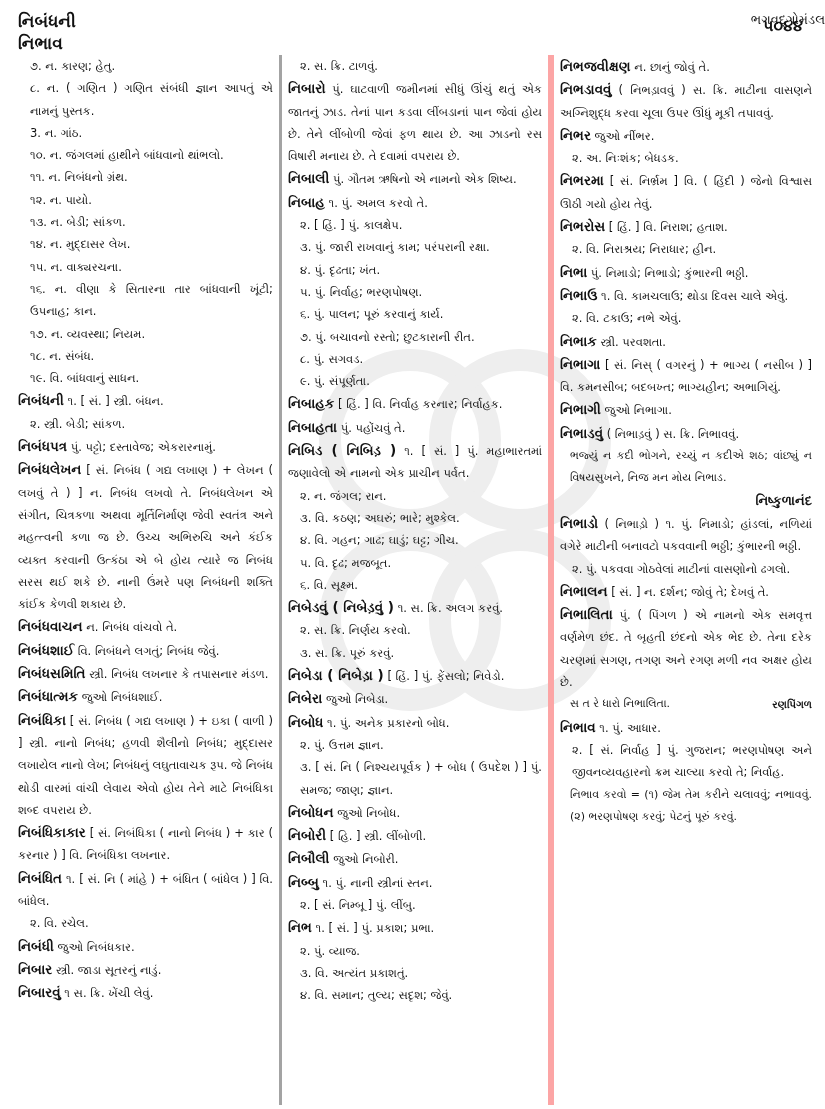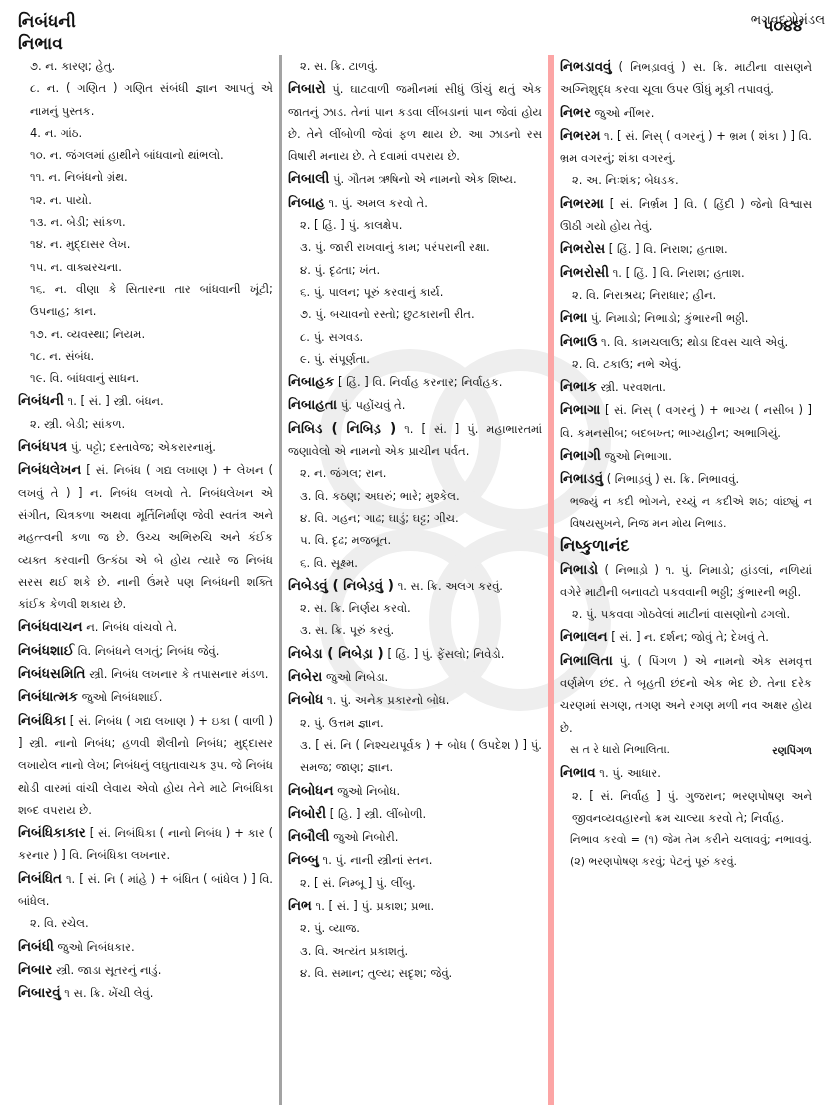--- a/index.html
+++ b/index.html
@@ -13,21 +13,21 @@
   .page-num { position:absolute; right:22px; top:16px; font-weight:bold; font-size:16px;margin-left:48px; }
   .cols { position:absolute; top:55px; left:18px; width:800px; height:1050px; display:flex; }
   .col { box-sizing:border-box; padding:0 6px; font-size:11.5px; line-height:22.3px; }
   .col1 { width:264px; border-right:3px solid #a3a3a3; padding-left:0; }
   .col2 { width:272px; border-right:6px solid #fca5a5; }
   .col3 { width:264px; }
   .entry { margin:0; }
   .hw { font-weight:bold; font-size:13.5px; }
   .sub { padding-left:12px; }
   .quote { padding-left:10px; font-size:11px; }
-  .attrib { font-weight:bold; font-size:16px;font-family:Liberation Serif, serif; }
+  .attrib { text-align:right; font-weight:bold; font-size:13px;font-family:Liberation Serif, serif; }
   .just { text-align:justify; text-align-last:left; }
 </style>
 </head>
 <body>
 
 <div class="page">
   <div class="watermark">
     <svg viewBox="0 0 330 400">
       <g fill="none" stroke="#eeeeee" stroke-width="22">
         <circle cx="110" cy="110" r="80"></circle>
@@ -42,21 +42,21 @@
     <div>નિબંધની</div>
     <div>નિભાવ</div>
   </div>
   <div class="running-title">ભગવદ્ગોમંડલ</div>
   <div class="page-num">૫૦૪૪</div>
 
   <div class="cols">
     <div class="col col1" id="col0">
         <div class="sub just">૭. ન. કારણ; હેતુ.</div>
         <div class="sub just">૮. ન. ( ગણિત ) ગણિત સંબંધી જ્ઞાન આપતું એ નામનું પુસ્તક.</div>
-        <div class="sub just">4. ન. ગાંઠ.</div>
+        <div class="sub just">3. ન. ગાંઠ.</div>
         <div class="sub just">૧૦. ન. જંગલમાં હાથીને બાંધવાનો થાંભલો.</div>
         <div class="sub just">૧૧. ન. નિબંધનો ગ્રંથ.</div>
         <div class="sub just">૧૨. ન. પાયો.</div>
         <div class="sub just">૧૩. ન. બેડી; સાંકળ.</div>
         <div class="sub just">૧૪. ન. મુદ્દાસર લેખ.</div>
         <div class="sub just">૧૫. ન. વાક્યરચના.</div>
         <div class="sub just">૧૬. ન. વીણા કે સિતારના તાર બાંધવાની ખૂંટી; ઉપનાહ; કાન.</div>
         <div class="sub just">૧૭. ન. વ્યવસ્થા; નિયમ.</div>
         <div class="sub just">૧૮. ન. સંબંધ.</div>
         <div class="sub just">૧૯. વિ. બાંધવાનું સાધન.</div>
@@ -77,20 +77,21 @@
         <div class="entry just"><span class="hw">નિબારવું</span><span> ૧ સ. ક્રિ. ખેંચી લેવું.</span></div>
       </div>
     <div class="col col2" id="col1">
         <div class="sub just">૨. સ. ક્રિ. ટાળવું.</div>
         <div class="entry just"><span class="hw">નિબારો</span><span> પું. ઘાટવાળી જમીનમાં સીધું ઊંચું થતું એક જાતનું ઝાડ. તેનાં પાન કડવા લીંબડાનાં પાન જેવાં હોય છે. તેને લીંબોળી જેવાં ફળ થાય છે. આ ઝાડનો રસ વિષારી મનાય છે. તે દવામાં વપરાય છે.</span></div>
         <div class="entry just"><span class="hw">નિબાલી</span><span> પું. ગૌતમ ઋષિનો એ નામનો એક શિષ્ય.</span></div>
         <div class="entry just"><span class="hw">નિબાહ</span><span> ૧. પું. અમલ કરવો તે.</span></div>
         <div class="sub just">૨. [ હિં. ] પું. કાલક્ષેપ.</div>
         <div class="sub just">૩. પું. જારી રાખવાનું કામ; પરંપરાની રક્ષા.</div>
         <div class="sub just">૪. પું. દૃઢતા; ખંત.</div>
+        <div class="sub just">૫. પું. નિર્વાહ; ભરણપોષણ.</div>
         <div class="sub just">૬. પું. પાલન; પૂરું કરવાનું કાર્ય.</div>
         <div class="sub just">૭. પું. બચાવનો રસ્તો; છુટકારાની રીત.</div>
         <div class="sub just">૮. પું. સગવડ.</div>
         <div class="sub just">૯. પું. સંપૂર્ણતા.</div>
         <div class="entry just"><span class="hw">નિબાહક</span><span> [ હિં. ] વિ. નિર્વાહ કરનાર; નિર્વાહક.</span></div>
         <div class="entry just"><span class="hw">નિબાહતા</span><span> પું. પહોંચવું તે.</span></div>
         <div class="entry just"><span class="hw">નિબિડ ( નિબિડ઼ )</span><span> ૧. [ સં. ] પું. મહાભારતમાં જણાવેલો એ નામનો એક પ્રાચીન પર્વત.</span></div>
         <div class="sub just">૨. ન. જંગલ; રાન.</div>
         <div class="sub just">૩. વિ. કઠણ; અઘરું; ભારે; મુશ્કેલ.</div>
         <div class="sub just">૪. વિ. ગહન; ગાઢ; ઘાડું; ઘટ્ટ; ગીચ.</div>
@@ -108,27 +109,26 @@
         <div class="entry just"><span class="hw">નિબોરી</span><span> [ હિ. ] સ્ત્રી. લીંબોળી.</span></div>
         <div class="entry just"><span class="hw">નિબૌલી</span><span> જુઓ નિબોરી.</span></div>
         <div class="entry just"><span class="hw">નિબ્બુ</span><span> ૧. પું. નાની સ્ત્રીનાં સ્તન.</span></div>
         <div class="sub just">૨. [ સં. નિમ્બૂ ] પું. લીંબુ.</div>
         <div class="entry just"><span class="hw">નિભ</span><span> ૧. [ સં. ] પું. પ્રકાશ; પ્રભા.</span></div>
         <div class="sub just">૨. પું. વ્યાજ.</div>
         <div class="sub just">૩. વિ. અત્યંત પ્રકાશતું.</div>
         <div class="sub just">૪. વિ. સમાન; તુલ્ય; સદૃશ; જેવું.</div>
       </div>
     <div class="col col3" id="col2">
+        <div class="entry just"><span class="hw">નિભજવીક્ષણ</span><span> ન. છાનું જોવું તે.</span></div>
         <div class="entry just"><span class="hw">નિભડાવવું</span><span> ( નિભડ઼ાવવું ) સ. ક્રિ. માટીના વાસણને અગ્નિશુદ્ધ કરવા ચૂલા ઉપર ઊંધું મૂકી તપાવવું.</span></div>
         <div class="entry just"><span class="hw">નિભર</span><span> જુઓ નીંભર.</span></div>
-        <div class="entry just"><span class="hw">નિભરમ</span><span> ૧. [ સં. નિસ્ ( વગરનું ) + ભ્રમ ( શંકા ) ] વિ. ભ્રમ વગરનું; શંકા વગરનું.</span></div>
         <div class="sub just">૨. અ. નિઃશંક; બેધડક.</div>
         <div class="entry just"><span class="hw">નિભરમા</span><span> [ સં. નિર્ભ્રમ ] વિ. ( હિંદી ) જેનો વિશ્વાસ ઊઠી ગયો હોય તેવું.</span></div>
         <div class="entry just"><span class="hw">નિભરોસ</span><span> [ હિં. ] વિ. નિરાશ; હતાશ.</span></div>
-        <div class="entry just"><span class="hw">નિભરોસી</span><span> ૧. [ હિં. ] વિ. નિરાશ; હતાશ.</span></div>
         <div class="sub just">૨. વિ. નિરાશ્રય; નિરાધાર; હીન.</div>
         <div class="entry just"><span class="hw">નિભા</span><span> પું. નિમાડો; નિભાડો; કુંભારની ભઠ્ઠી.</span></div>
         <div class="entry just"><span class="hw">નિભાઉ</span><span> ૧. વિ. કામચલાઉ; થોડા દિવસ ચાલે એવું.</span></div>
         <div class="sub just">૨. વિ. ટકાઉ; નભે એવું.</div>
         <div class="entry just"><span class="hw">નિભાક</span><span> સ્ત્રી. પરવશતા.</span></div>
         <div class="entry just"><span class="hw">નિભાગા</span><span> [ સં. નિસ્ ( વગરનું ) + ભાગ્ય ( નસીબ ) ] વિ. કમનસીબ; બદબખ્ત; ભાગ્યહીન; અભાગિયું.</span></div>
         <div class="entry just"><span class="hw">નિભાગી</span><span> જુઓ નિભાગા.</span></div>
         <div class="entry just"><span class="hw">નિભાડવું</span><span> ( નિભાડ઼વું ) સ. ક્રિ. નિભાવવું.</span></div>
         <div class="quote just"><span>ભજ્યું ન કદી ભોગને, રચ્યું ન કદીએ શઠ; વાંછ્યું ન વિષયસુખને, નિજ મન મોય નિભાડ.</span></div>
         <div class="attrib">નિષ્કુળાનંદ</div>

